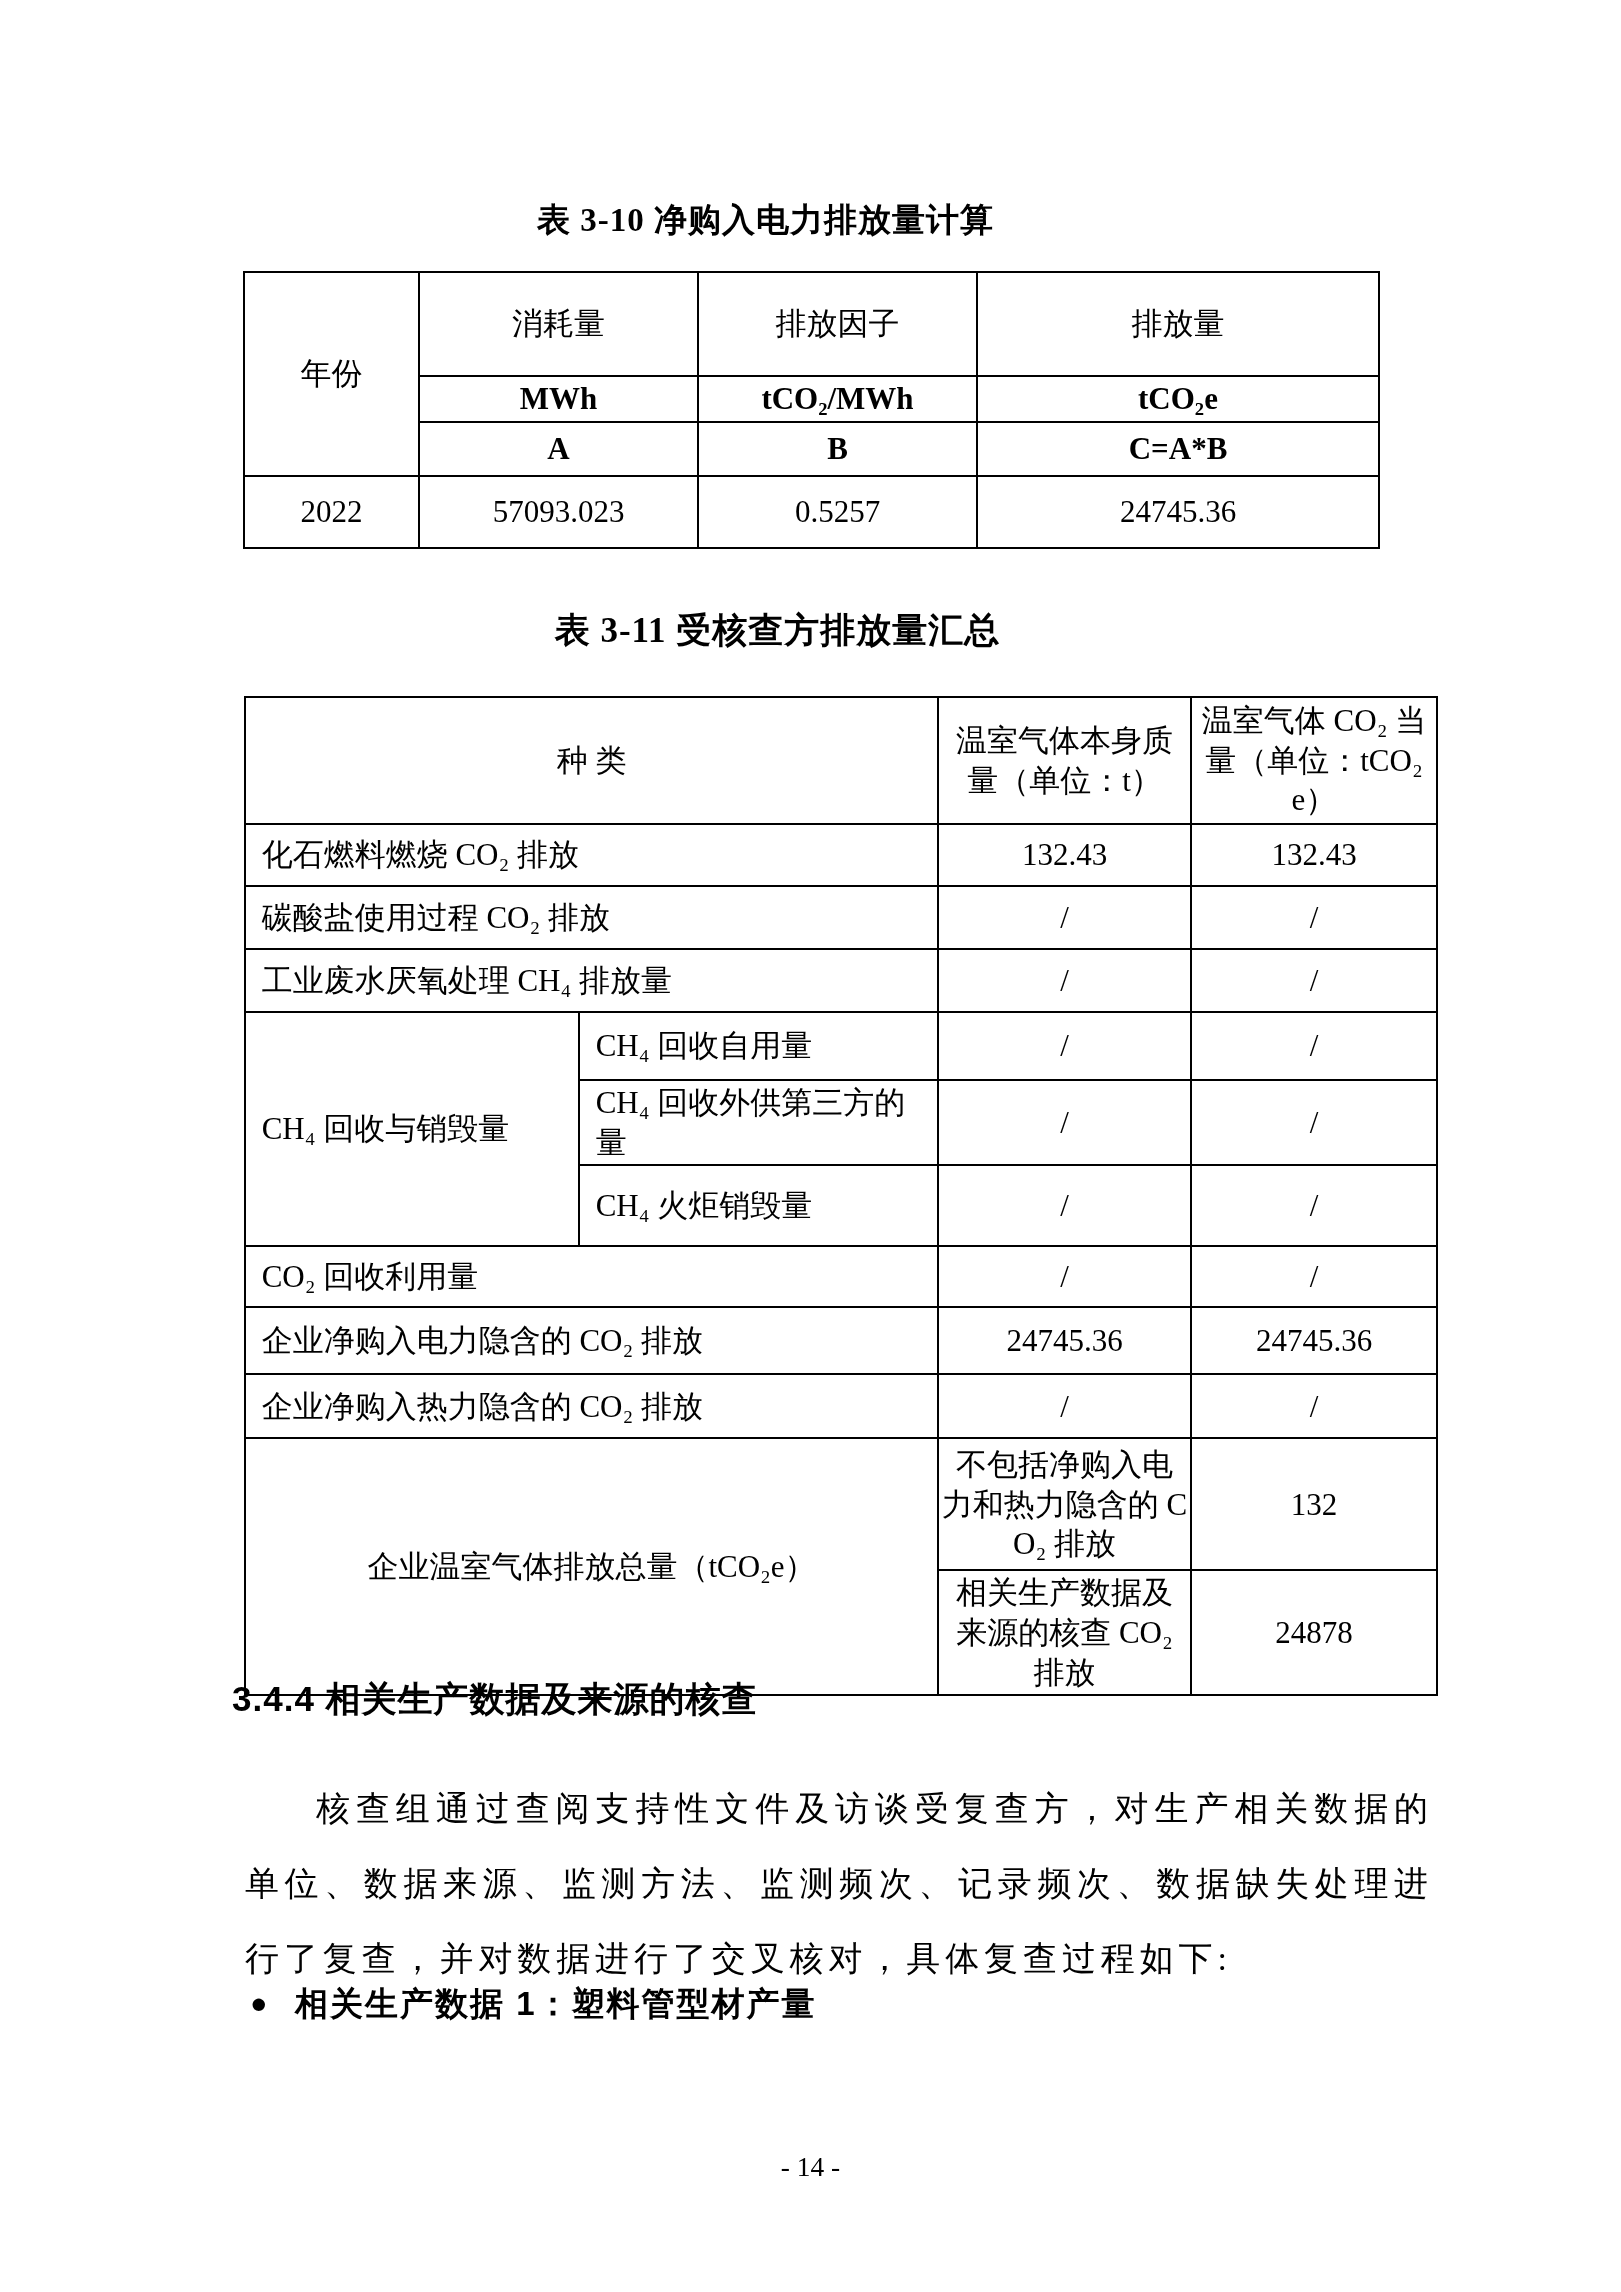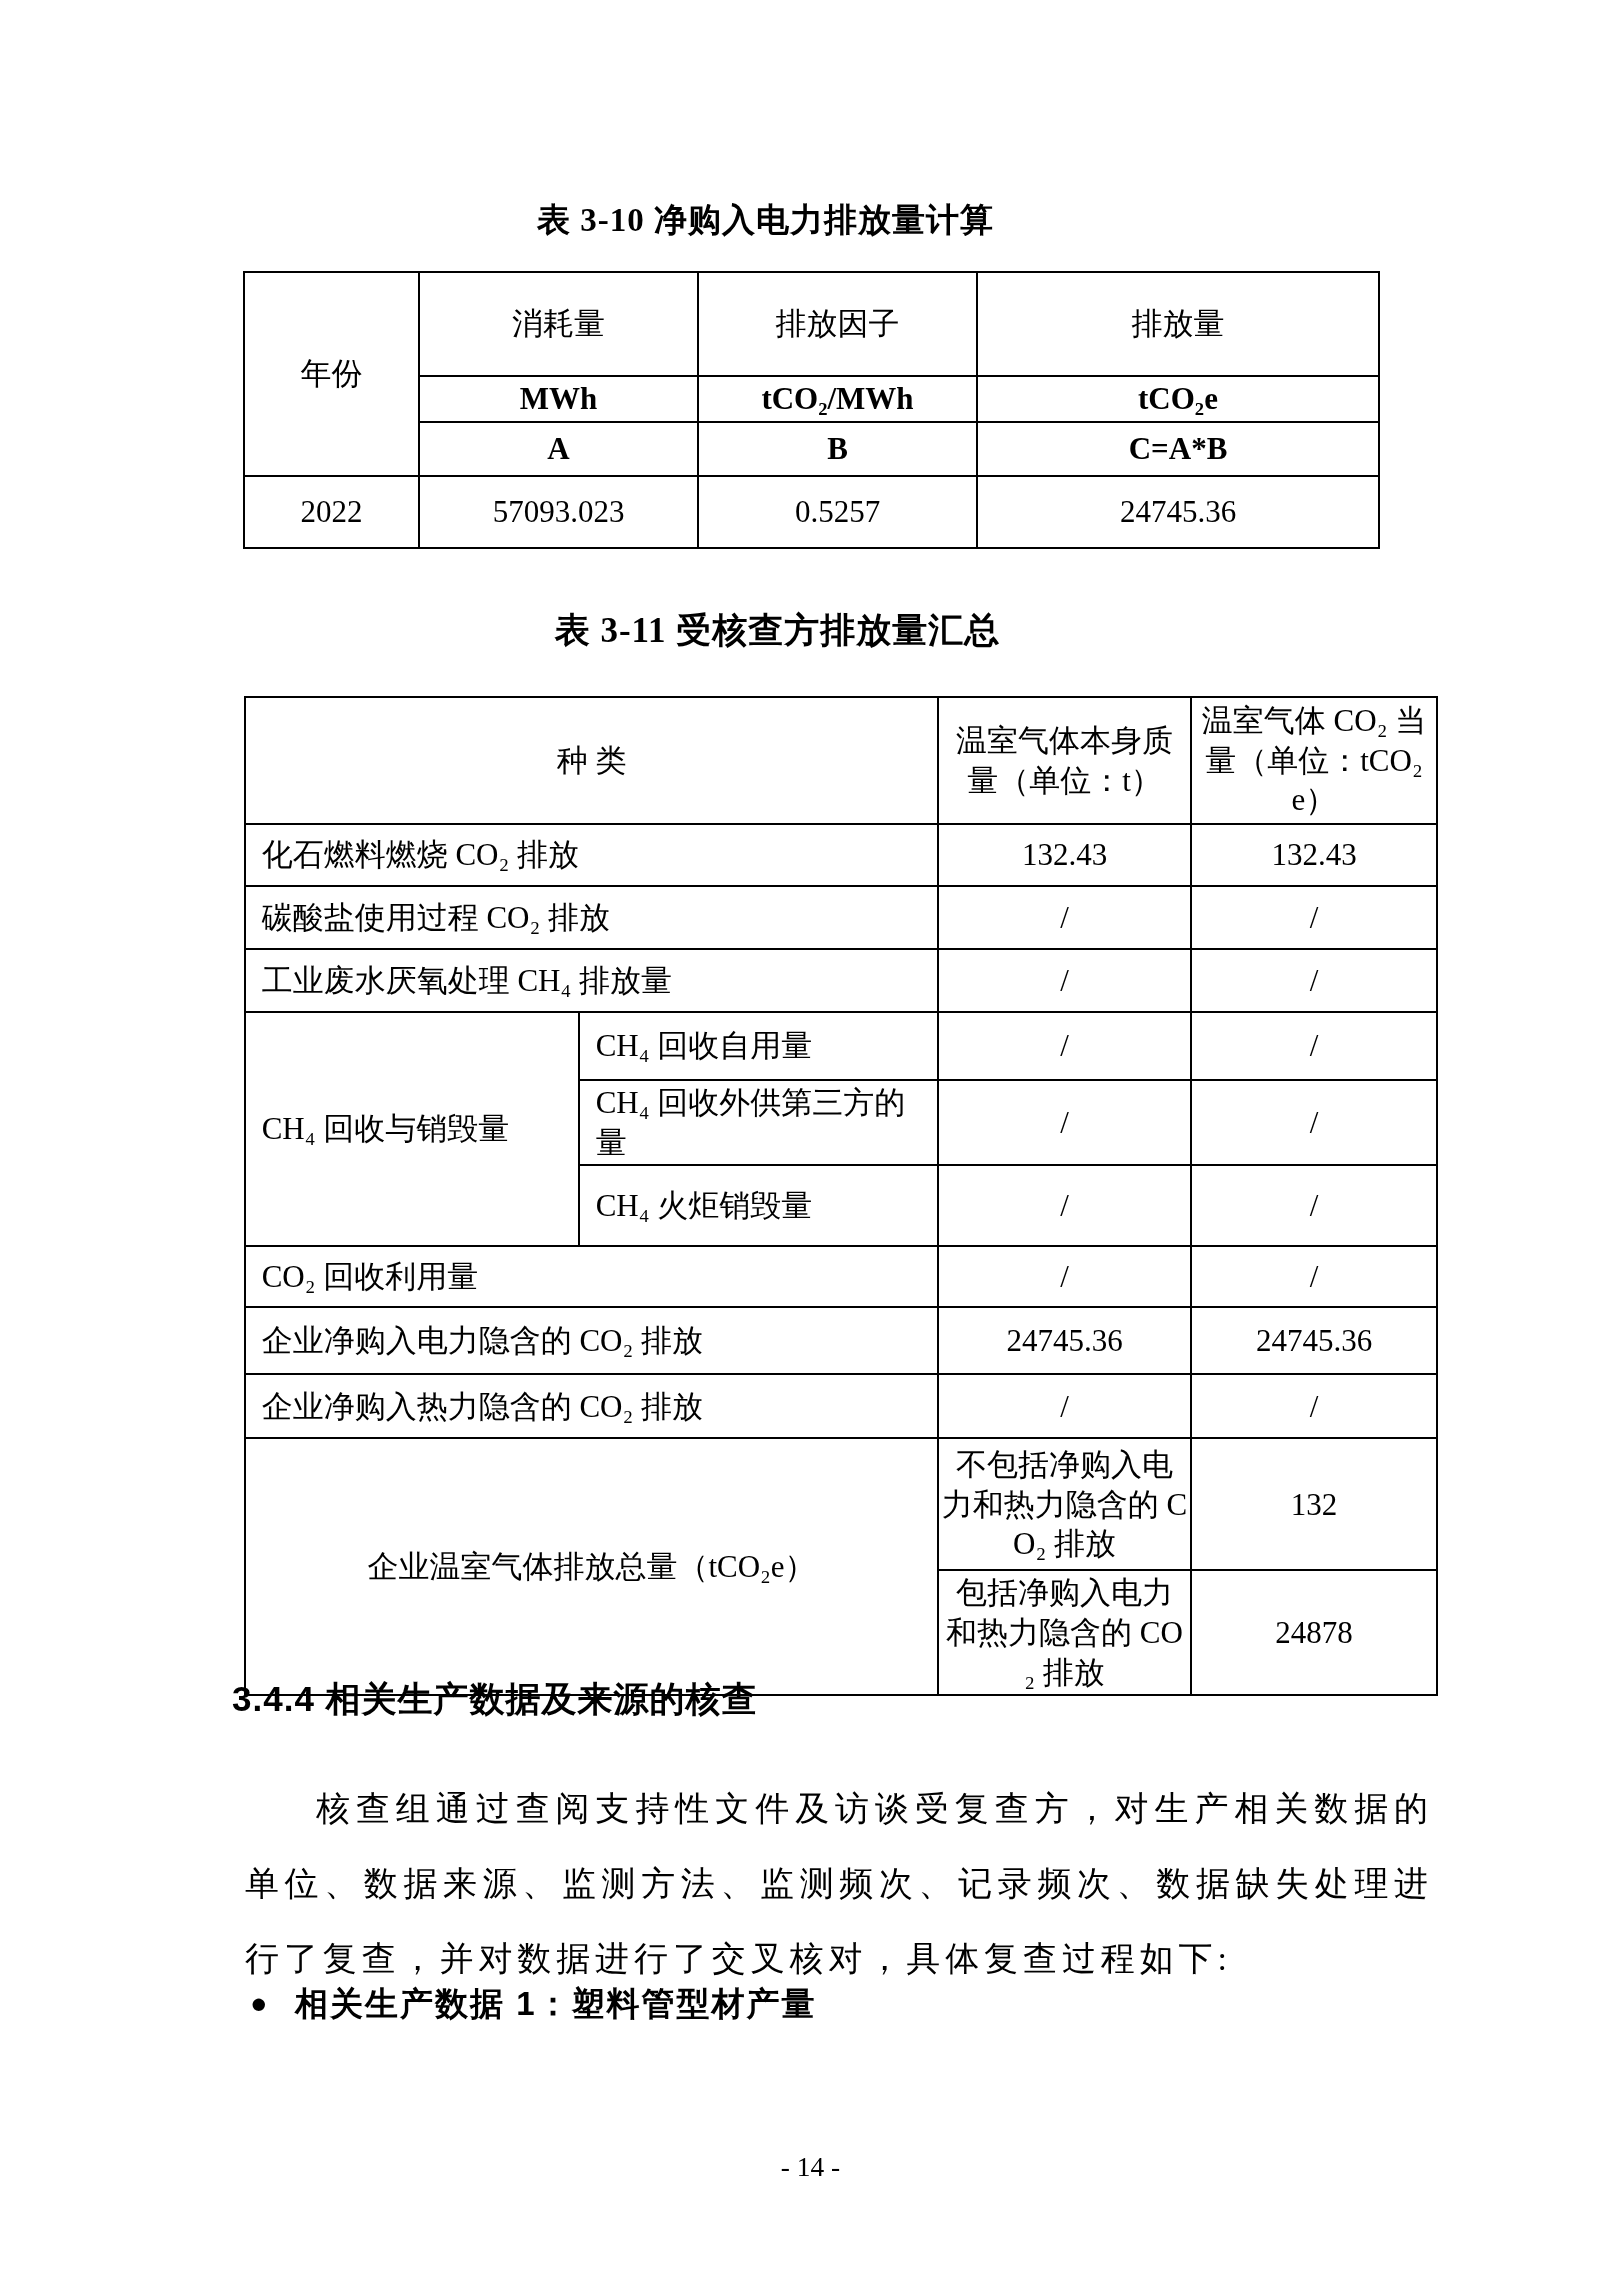--- a/index.html
+++ b/index.html
@@ -152,21 +152,21 @@
     <td colspan="2" class="left">企业净购入热力隐含的 CO₂ 排放</td>
     <td>/</td>
     <td>/</td>
   </tr>
   <tr style="height:132px">
     <td colspan="2" rowspan="2">企业温室气体排放总量（tCO₂e）</td>
     <td>不包括净购入电力和热力隐含的 CO₂ 排放</td>
     <td>132</td>
   </tr>
   <tr style="height:123px">
-    <td>包括净购入电力和热力隐含的 CO₂ 排放</td>
+    <td>相关生产数据及来源的核查 CO₂ 排放</td>
     <td>24878</td>
   </tr>
 </tbody>
   </table>
 
 <div id="sec-heading" class="abs">3.4.4 相关生产数据及来源的核查</div>
 
 <p id="paragraph" class="abs">核查组通过查阅支持性文件及访谈受复查方，对生产相关数据的单位、数据来源、监测方法、监测频次、记录频次、数据缺失处理进行了复查，并对数据进行了交叉核对，具体复查过程如下:</p>
 
 <div id="bullet-line" class="abs">

